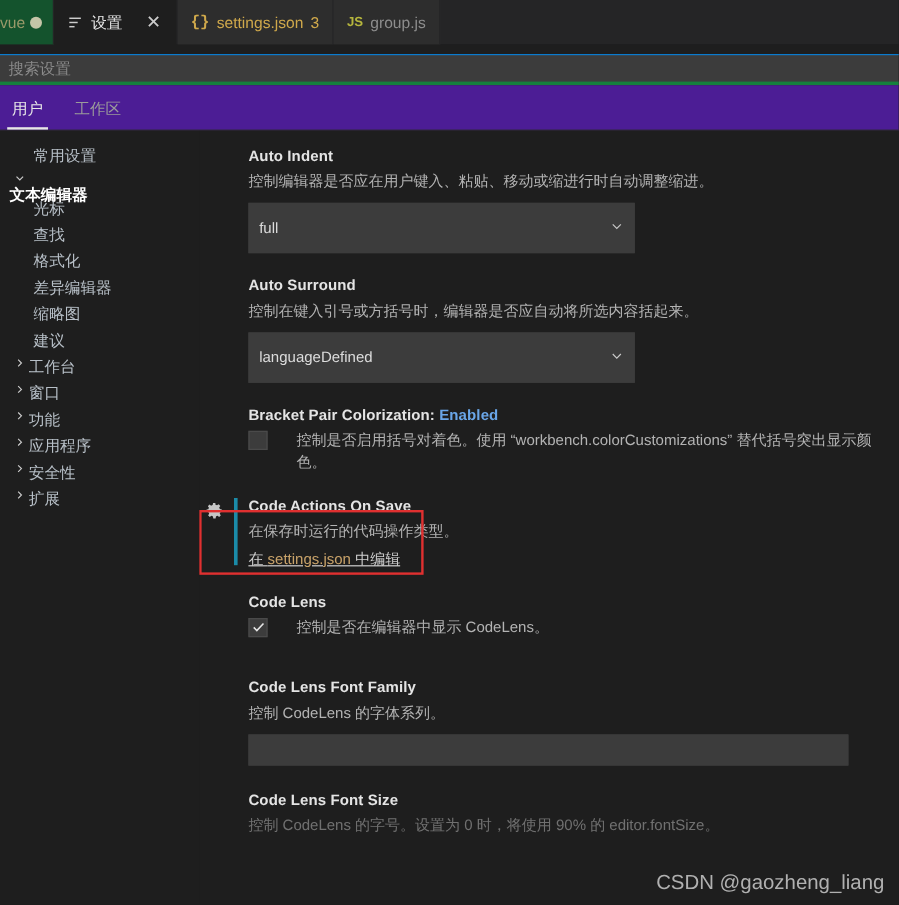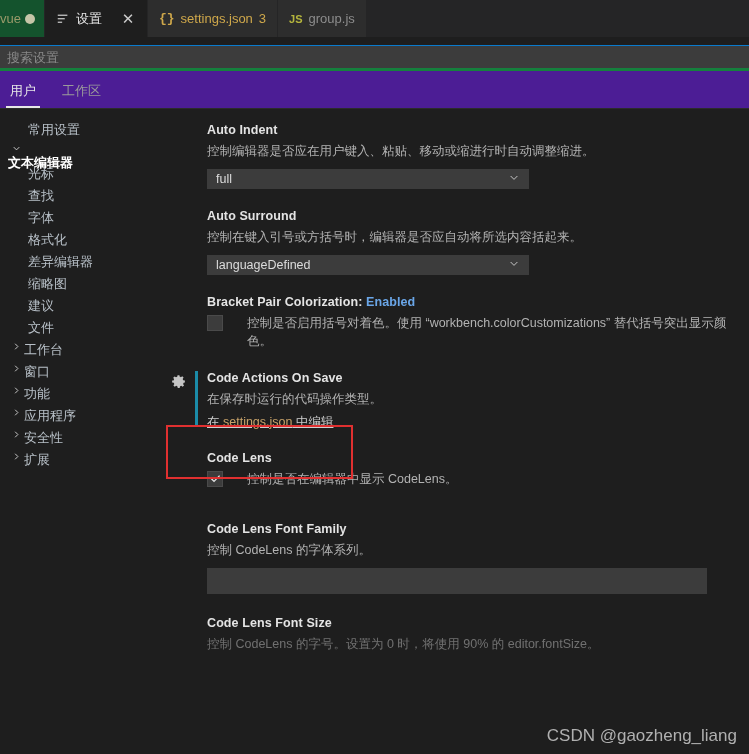--- a/index.html
+++ b/index.html
@@ -170,21 +170,21 @@
   .s-link {
     font-size: 12.5px;
     color: #cfcfcf;
     text-decoration: underline;
     display: inline-block;
     margin-top: 2px;
   }
   .s-link .fname { color: #c9a36a; }
 
   select.s-select, .s-select {
-    width: 322px; height: 20px;
+    width: 322px; height: 42px;
     background: #3c3c3c;
     color: #dcdcdc;
     border: 1px solid #3c3c3c;
     font-size: 12.5px;
     padding: 0 22px 0 8px;
     font-family: "Liberation Sans", sans-serif;
     display: flex; align-items: center;
     position: relative;
   }
   .s-select .chev {
@@ -281,36 +281,30 @@
       </span>
       <span>文本编辑器</span>
     </div>
     <div class="toc-item lvl1">
       <span>光标</span>
       </div>
     <div class="toc-item lvl1">
       <span>查找</span>
       </div>
     <div class="toc-item lvl1">
-      <span>字体</span>
-      </div>
-    <div class="toc-item lvl1">
       <span>格式化</span>
       </div>
     <div class="toc-item lvl1">
       <span>差异编辑器</span>
       </div>
     <div class="toc-item lvl1">
       <span>缩略图</span>
       </div>
     <div class="toc-item lvl1">
       <span>建议</span>
-      </div>
-    <div class="toc-item lvl1">
-      <span>文件</span>
       </div>
 
     <div class="toc-item">
       <span class="twisty">
         <svg width="11" height="11" viewBox="0 0 16 16">
             <path d="M6 4l4 4-4 4" fill="none" stroke="#cccccc" stroke-width="1.4"></path>
           </svg>
       </span>
       <span>工作台</span>
     </div>

